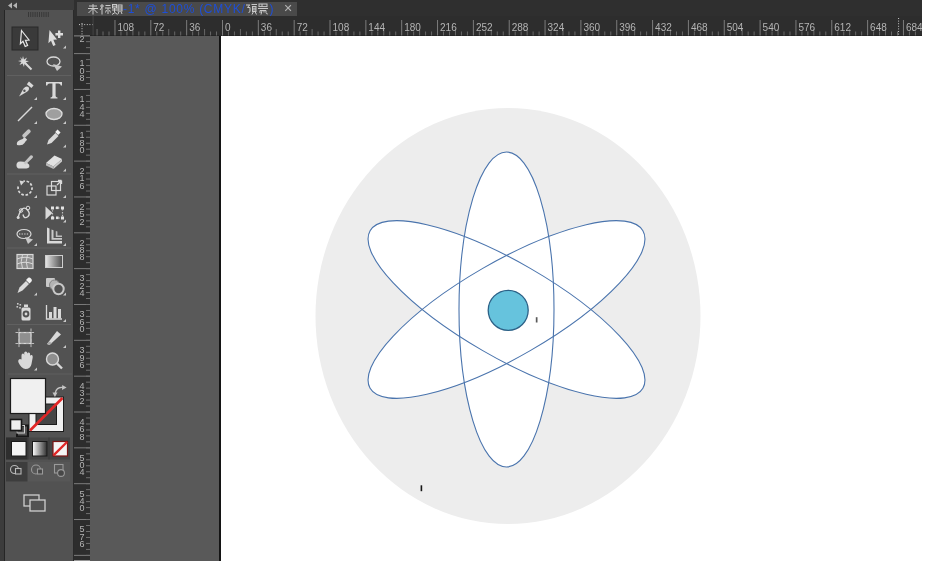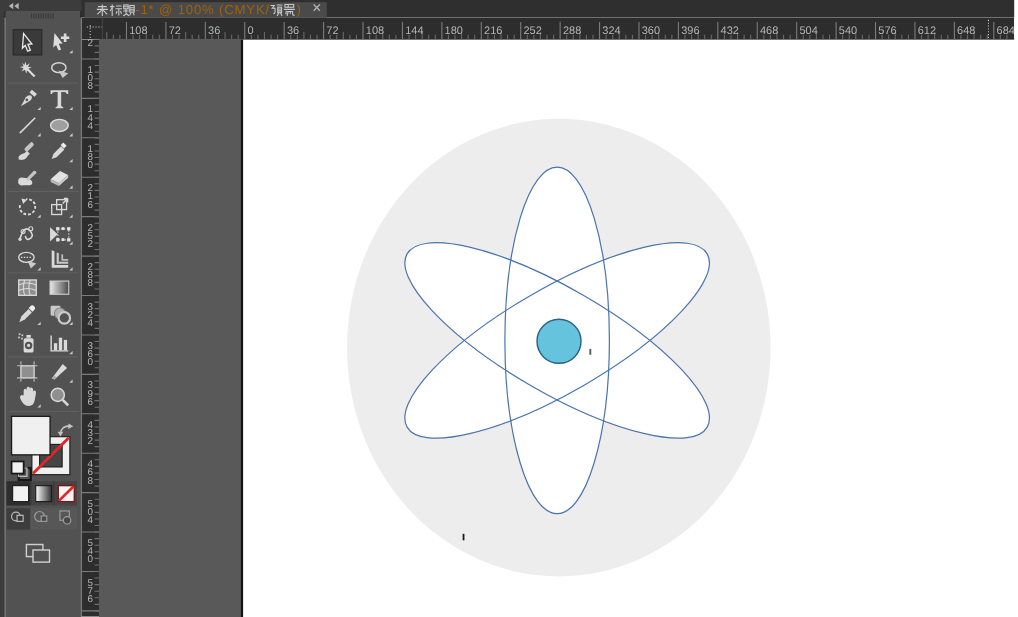--- a/index.html
+++ b/index.html
@@ -37,21 +37,21 @@
       <rect x="4.4" y="0" width="1" height="5" fill="#383838"></rect>
       <rect x="6.6000000000000005" y="0" width="1" height="5" fill="#383838"></rect>
       <rect x="8.8" y="0" width="1" height="5" fill="#383838"></rect>
       <rect x="11.0" y="0" width="1" height="5" fill="#383838"></rect>
       <rect x="13.200000000000001" y="0" width="1" height="5" fill="#383838"></rect>
       <rect x="15.400000000000002" y="0" width="1" height="5" fill="#383838"></rect>
       <rect x="17.6" y="0" width="1" height="5" fill="#383838"></rect>
       <rect x="19.8" y="0" width="1" height="5" fill="#383838"></rect>
     </svg>
 <div class="abs" style="left:77px;top:2px;width:220px;height:14px;background:#4a4a4a"></div>
-<div class="abs" style="left:87px;top:2.5px;height:13px;display:flex;align-items:center;gap:0;font-size:12px;color:#a16207;letter-spacing:0.72px;white-space:pre"><svg width="12" height="12" viewBox="0 0 12 12" style="vertical-align:-1px" fill="none" stroke="#c9c9c9" stroke-width="1">
+<div class="abs" style="left:87px;top:2.5px;height:13px;display:flex;align-items:center;gap:0;font-size:12px;color:#1d4ed8;letter-spacing:0.72px;white-space:pre"><svg width="12" height="12" viewBox="0 0 12 12" style="vertical-align:-1px" fill="none" stroke="#c9c9c9" stroke-width="1">
         <line x1="2" y1="3" x2="10" y2="3"></line>
         <line x1="1" y1="5.5" x2="11" y2="5.5"></line>
         <line x1="6" y1="1" x2="6" y2="11.5"></line>
         <line x1="5.5" y1="6" x2="1.5" y2="10"></line>
         <line x1="6.5" y1="6" x2="10.5" y2="10"></line>
       </svg><svg width="12" height="12" viewBox="0 0 12 12" style="vertical-align:-1px" fill="none" stroke="#c9c9c9" stroke-width="1">
         <line x1="1" y1="3" x2="5" y2="3"></line>
         <line x1="3" y1="1" x2="3" y2="11.5"></line>
         <line x1="3" y1="4" x2="1" y2="7"></line>
         <line x1="6.5" y1="2.5" x2="11.5" y2="2.5"></line>

